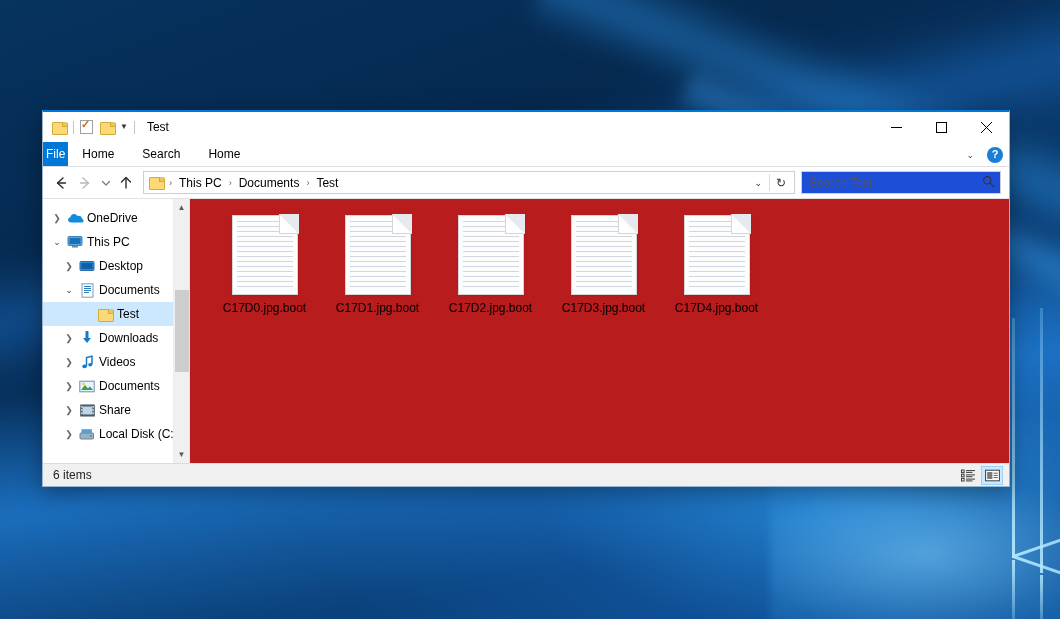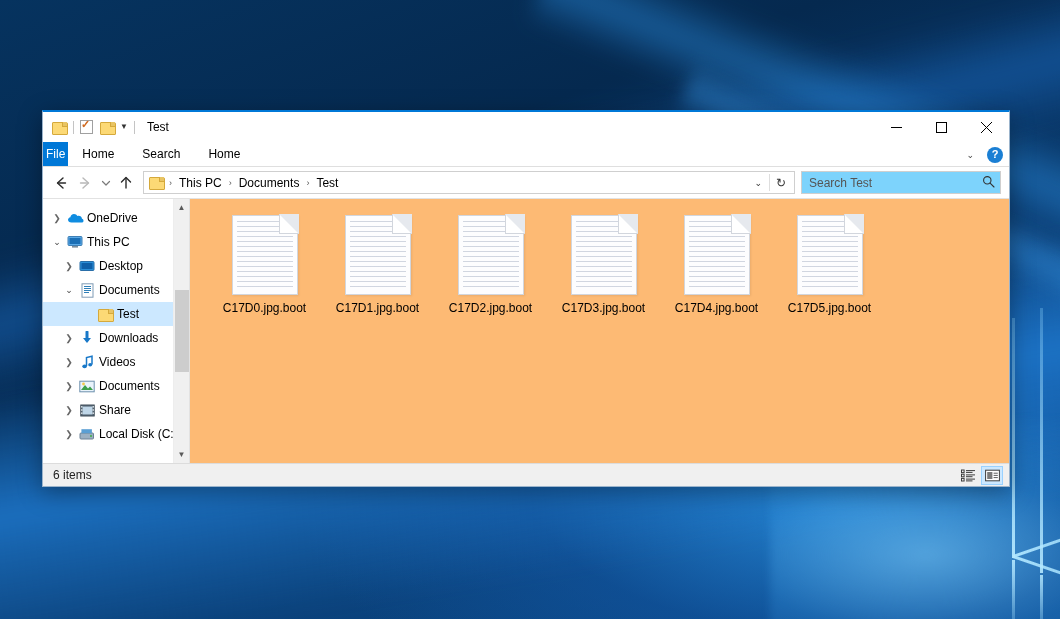--- a/index.html
+++ b/index.html
@@ -207,21 +207,21 @@
     font-size: 9px; color: #555; padding: 0 2px; user-select: none;
   }
   .addr-tools { display: flex; align-items: center; flex: 0 0 auto; }
   .addr-chev { font-size: 9px; color: #333; padding: 0 7px; }
   .addr-div { width: 1px; height: 17px; background: #dedede; }
   .refresh { padding: 0 6px; font-size: 12px; color: #333; }
 
   .searchbox {
     flex: 0 0 200px;
     height: 23px; margin-left: 6px;
-    border: 1px solid #cfcfcf; background: #7dd3fc;
+    border: 1px solid #cfcfcf; background: #1d4ed8;
     display: flex; align-items: center;
     padding: 0 5px 0 7px;
   }
   .searchbox input {
     border: 0; outline: 0; flex: 1 1 auto;
     font-family: "Liberation Sans", sans-serif;
     font-size: 12px; color: #000; background: transparent;
   }
   .searchbox input::placeholder { color: #555; }
   .search-icon { flex: 0 0 auto; color: #333; }
@@ -272,21 +272,21 @@
   }
   .sb-space { flex: 1 1 auto; position: relative; width: 16px; }
   .sb-thumb {
     position: absolute; left: 1px; width: 14px;
     top: 32%; height: 36%;
     background: #cdcdcd;
   }
 
   
   .content {
-    flex: 1 1 auto; background: #fdba74;
+    flex: 1 1 auto; background: #b91c1c;
     padding: 14px 0 0 18px;
     overflow: hidden;
   }
   .filegrid {
     display: flex; flex-wrap: wrap;
     align-content: flex-start;
   }
   .fileitem {
     width: 113px;
     display: flex; flex-direction: column; align-items: center;
@@ -651,29 +651,20 @@
           <div class="fileitem">
             <div class="docicon">
               <div class="page"></div>
                 <div class="lines"></div>
               <div class="fold-cover"></div>
                 <div class="fold"></div>
             </div>
             <div class="filename">C17D4.jpg.boot</div>
           </div>
 
-          <div class="fileitem">
-            <div class="docicon">
-              <div class="page"></div>
-                <div class="lines"></div>
-              <div class="fold-cover"></div>
-                <div class="fold"></div>
-            </div>
-            <div class="filename">C17D5.jpg.boot</div>
-          </div>
 
         </div>
       </div>
     </div>
 
     <div class="statusbar">
       <span>6 items</span>
       <span class="status-spacer"></span>
       <div class="viewbtns">
         <div class="viewbtn">

